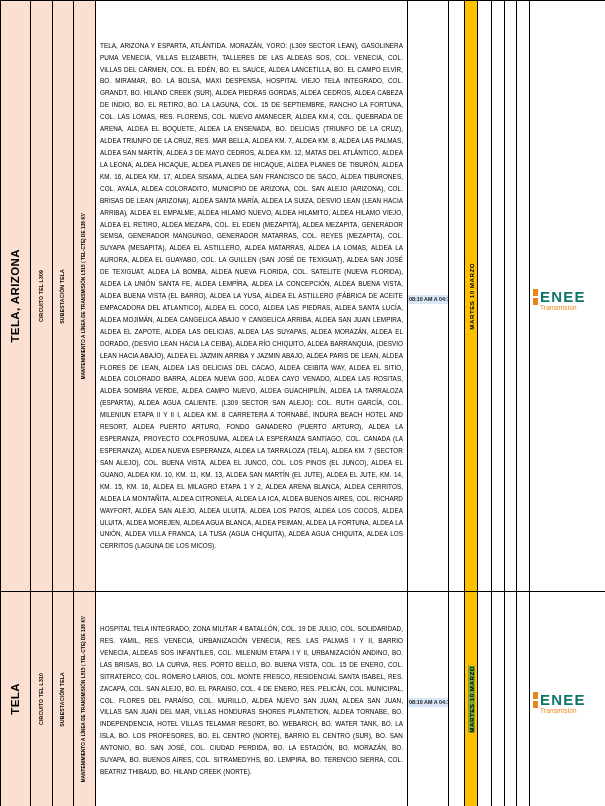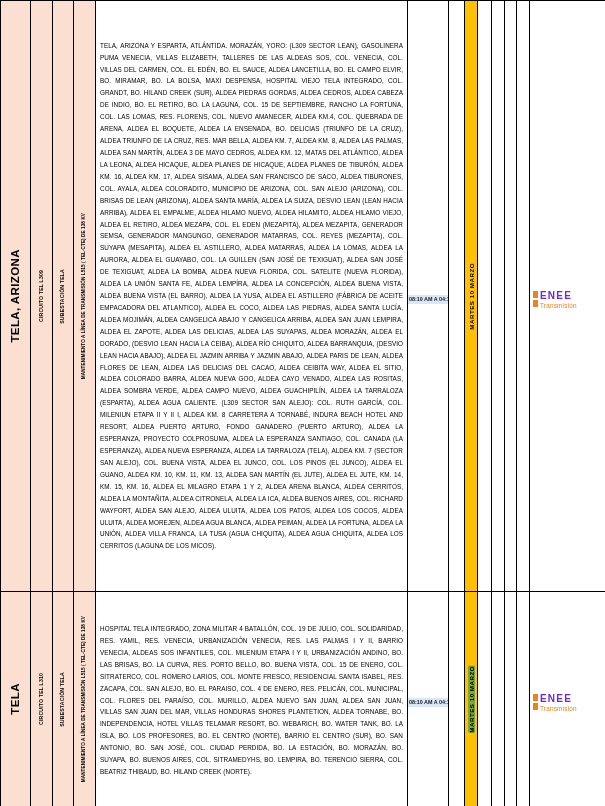--- a/index.html
+++ b/index.html
@@ -179,24 +179,24 @@
     left: 0; top: 9px;
     width: 5px; height: 7px;
     background: #e8851c;
   }
   .logo-text {
     display: flex;
     flex-direction: column;
     line-height: 1;
   }
   .logo-enee {
-    font-size: 10px;
+    font-size: 15px;
     font-weight: bold;
     letter-spacing: 1.2px;
-    color: #6d28d9;
+    color: #0f766e;
   }
   .logo-sub {
     font-size: 6.4px;
     color: #e8851c;
     letter-spacing: 0.2px;
     margin-top: 1.5px;
   }
 </style>
 </head>
 <body>

